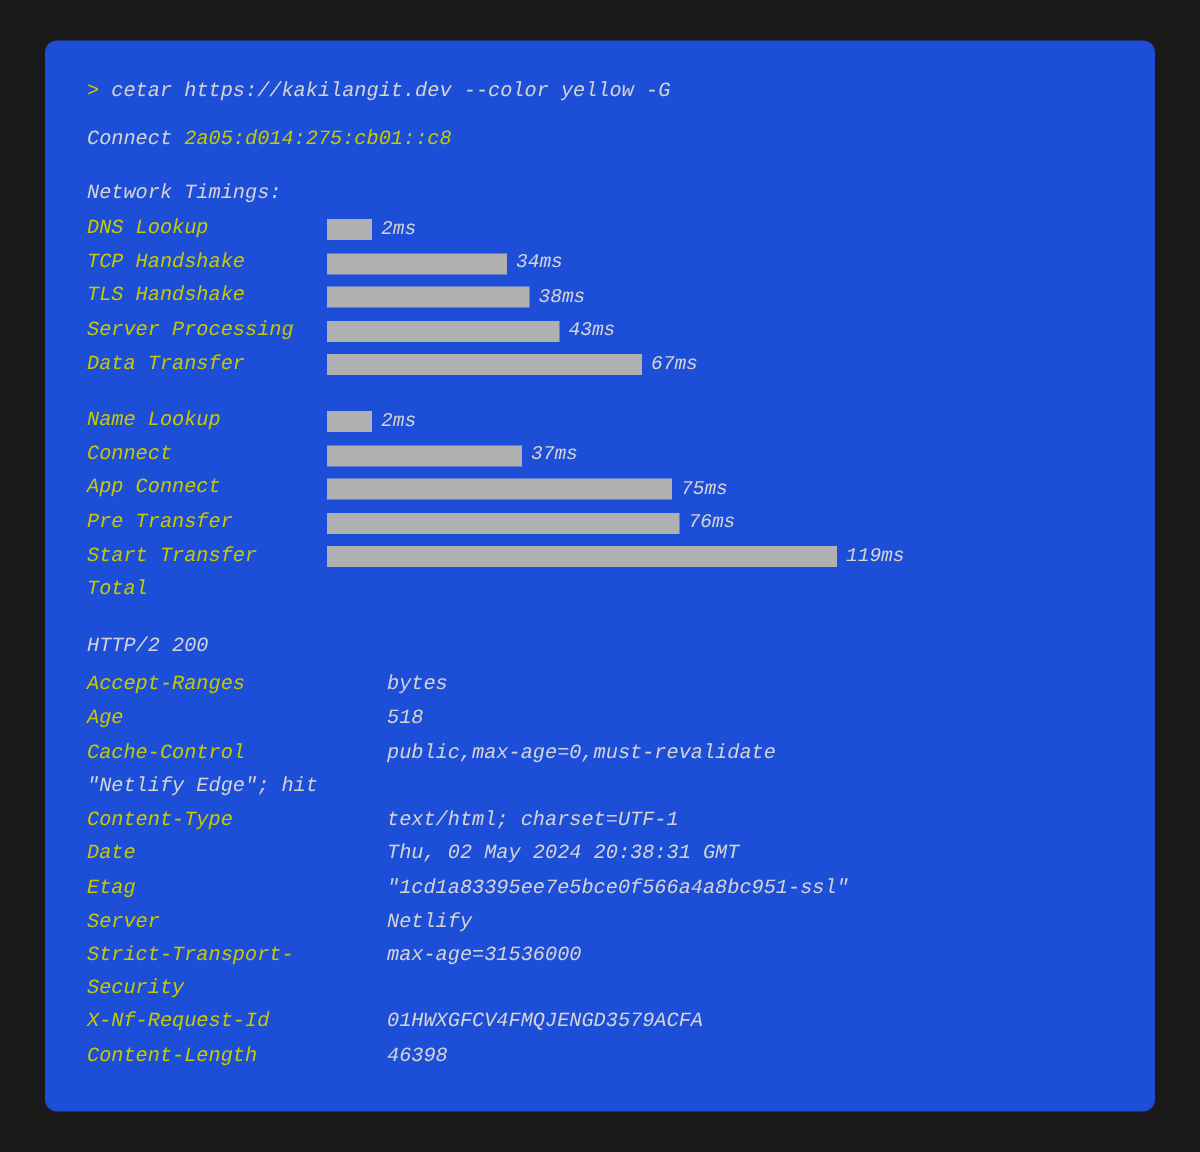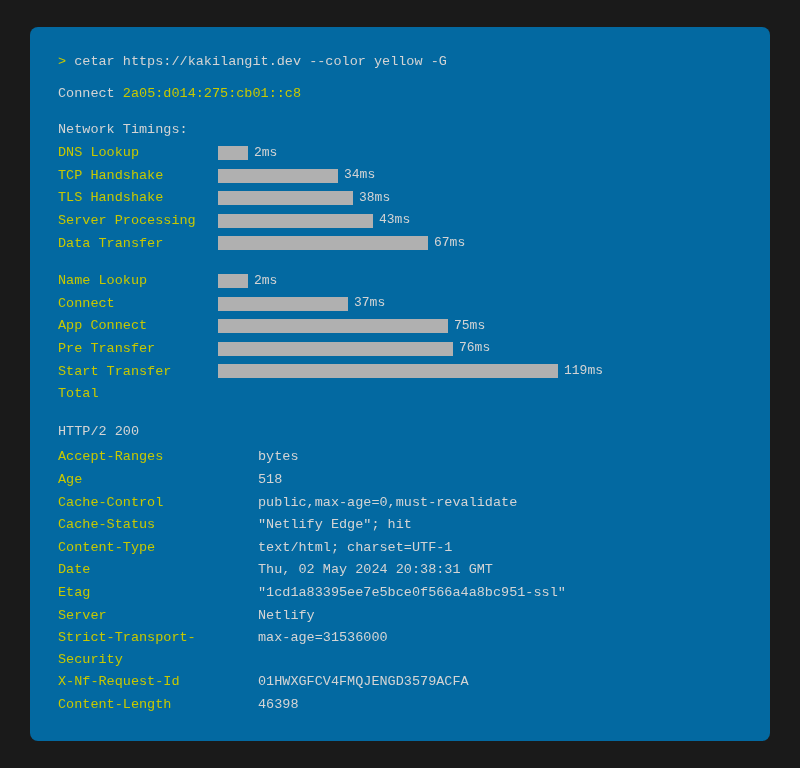--- a/index.html
+++ b/index.html
@@ -8,28 +8,29 @@
       background: #1a1a1a;
       display: flex;
       justify-content: center;
       align-items: center;
       width: 800px;
       height: 768px;
       font-family: 'Courier New', Courier, monospace;
     }
 
     .terminal {
-      background: #0369a1;
+      background: #1d4ed8;
       border-radius: 8px;
       padding: 24px 28px;
       width: 740px;
       min-height: 700px;
       color: #d4d4d4;
       font-size: 13.5px;
       line-height: 1.6;
+      font-style: italic;
     }
 
     .cmd-line {
       color: #d4d4d4;
       margin-bottom: 10px;
     }
 
     .cmd-prompt {
       color: #c8c800;
     }
@@ -216,21 +217,20 @@
     </div>
         <div class="header-row">
       <span class="header-key">Age</span>
       <span class="header-value">518</span>
     </div>
         <div class="header-row">
       <span class="header-key">Cache-Control</span>
       <span class="header-value">public,max-age=0,must-revalidate</span>
     </div>
         <div class="header-row">
-      <span class="header-key">Cache-Status</span>
       <span class="header-value">"Netlify Edge"; hit</span>
     </div>
         <div class="header-row">
       <span class="header-key">Content-Type</span>
       <span class="header-value">text/html; charset=UTF-1</span>
     </div>
         <div class="header-row">
       <span class="header-key">Date</span>
       <span class="header-value">Thu, 02 May 2024 20:38:31 GMT</span>
     </div>

